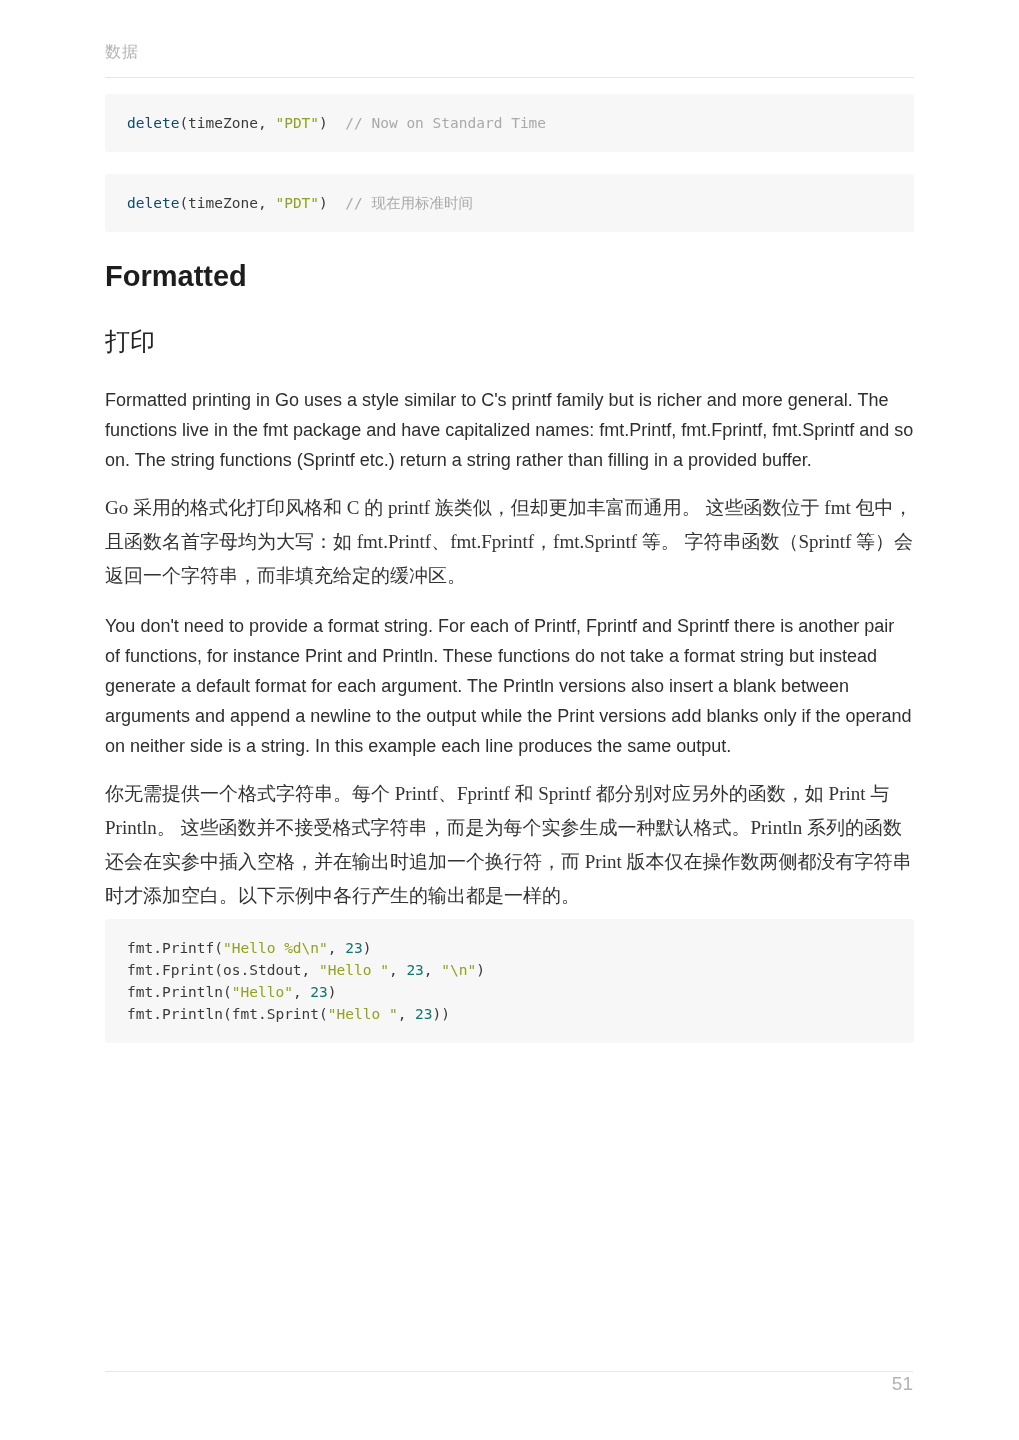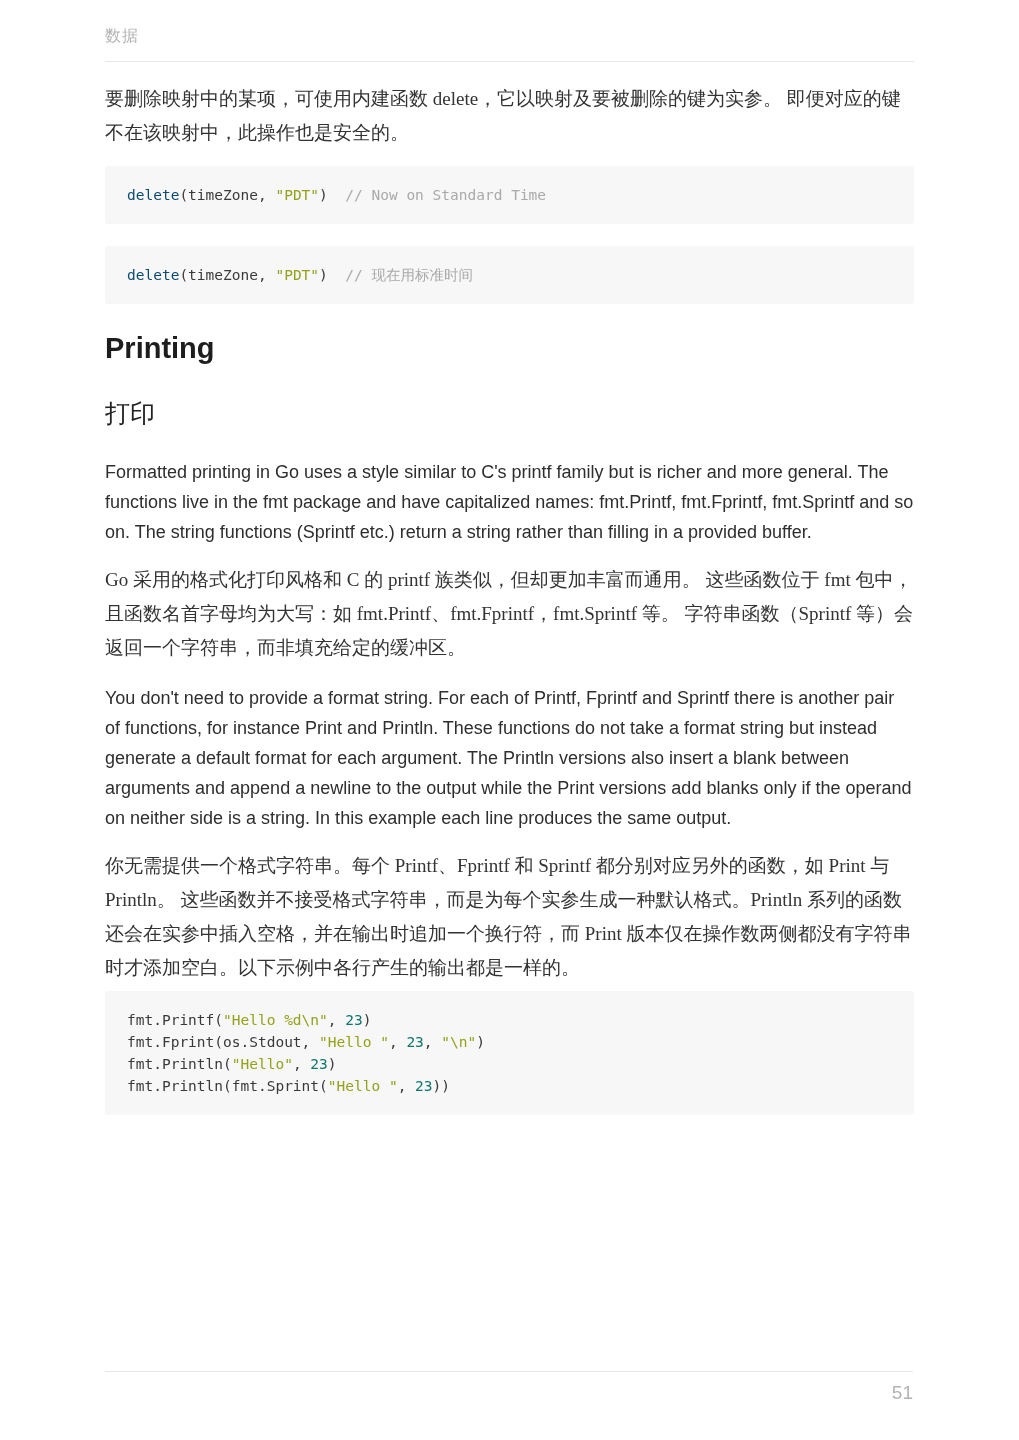--- a/index.html
+++ b/index.html
@@ -8,21 +8,21 @@
     width: 1019px; height: 1440px;
     overflow: hidden;
   }
   .page {
     position: relative;
     width: 1019px; height: 1440px;
     font-family: "Liberation Sans", sans-serif;
     color: #2e2e2e;
     background: #ffffff;
   }
-  .inner { padding: 0 105px; }
+  .inner { padding: 16px 105px; }
 
   .page-header {
     padding: 26px 0 16px 0;
     border-bottom: 1px solid #e7e7e7;
     font-family: "Liberation Serif", serif;
     font-size: 16px;
     line-height: 19px;
     color: #b3b3b3;
     letter-spacing: 1px;
   }
@@ -83,45 +83,43 @@
   .mt18 { margin-top: 18px !important; }
   .mt22 { margin-top: 22px !important; }
   .mt26 { margin-top: 26px !important; }
   .mt31 { margin-top: 31px !important; }
 
   .page-footer {
     position: absolute;
     left: 105px; right: 106px;
     top: 1371px;
     border-top: 1px solid #e7e7e7;
-    padding-top: 9px;
     text-align: right;
     font-size: 19px;
     line-height: 23px;
     color: #b3b3b3;
   }
 </style>
 </head>
 <body>
 
 <div class="page">
   <div class="inner">
 
     <div class="page-header">
       <span>数据</span>
     </div>
 
 
-    <p class="zh">要删除映射中的某项，可使用内建函数 delete，它以映射及要被删除的键为实参。 即便对应的键不在该映射中，此操作也是安全的。</p>
 
     <pre class="code mt16"><div class="code-line"><span class="tok-k">delete</span><span class="tok-p">(timeZone, </span><span class="tok-s">"PDT"</span><span class="tok-p">)</span><span class="tok-p">  </span><span class="tok-c">// Now on Standard Time</span></div></pre>
 
     <pre class="code mt22"><div class="code-line"><span class="tok-k">delete</span><span class="tok-p">(timeZone, </span><span class="tok-s">"PDT"</span><span class="tok-p">)</span><span class="tok-p">  </span><span class="tok-c">// 现在用标准时间</span></div></pre>
 
-    <h1 class="section-h mt26">Printing</h1>
+    <h1 class="section-h mt26">Formatted</h1>
 
     <h2 class="zh-h mt31">打印</h2>
 
     <p class="en mt26">Formatted printing in Go uses a style similar to C's printf family but is richer and more general. The functions live in the fmt package and have capitalized names: fmt.Printf, fmt.Fprintf, fmt.Sprintf and so on. The string functions (Sprintf etc.) return a string rather than filling in a provided buffer.</p>
 
     <p class="zh mt16">Go 采用的格式化打印风格和 C 的 printf 族类似，但却更加丰富而通用。 这些函数位于 fmt 包中，且函数名首字母均为大写：如 fmt.Printf、fmt.Fprintf，fmt.Sprintf 等。 字符串函数（Sprintf 等）会返回一个字符串，而非填充给定的缓冲区。</p>
 
     <p class="en mt18">You don't need to provide a format string. For each of Printf, Fprintf and Sprintf there is another pair of functions, for instance Print and Println. These functions do not take a format string but instead generate a default format for each argument. The Println versions also insert a blank between arguments and append a newline to the output while the Print versions add blanks only if the operand on neither side is a string. In this example each line produces the same output.</p>
 
     <p class="zh mt16">你无需提供一个格式字符串。每个 Printf、Fprintf 和 Sprintf 都分别对应另外的函数，如 Print 与 Println。 这些函数并不接受格式字符串，而是为每个实参生成一种默认格式。Println 系列的函数还会在实参中插入空格，并在输出时追加一个换行符，而 Print 版本仅在操作数两侧都没有字符串时才添加空白。以下示例中各行产生的输出都是一样的。</p>

